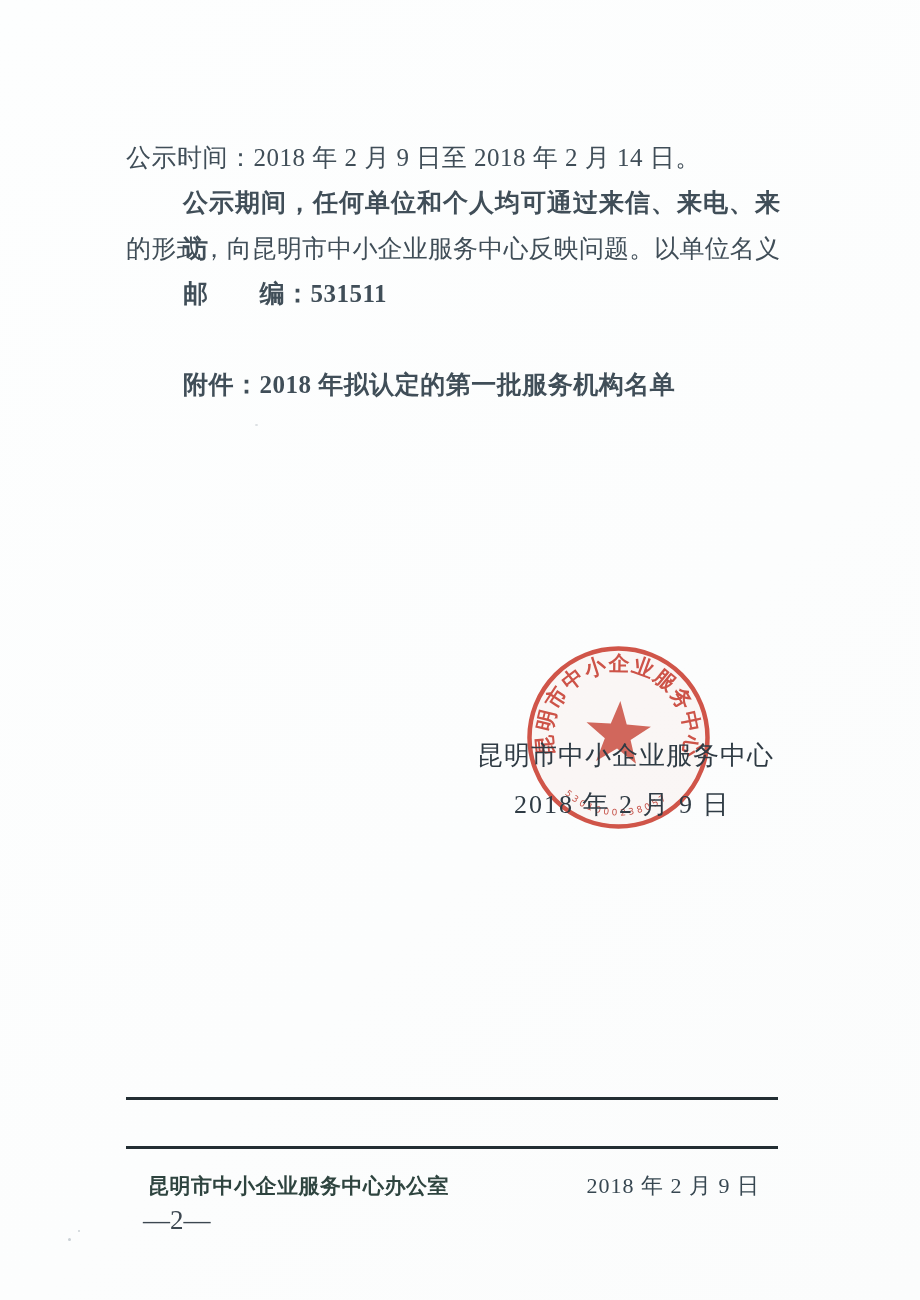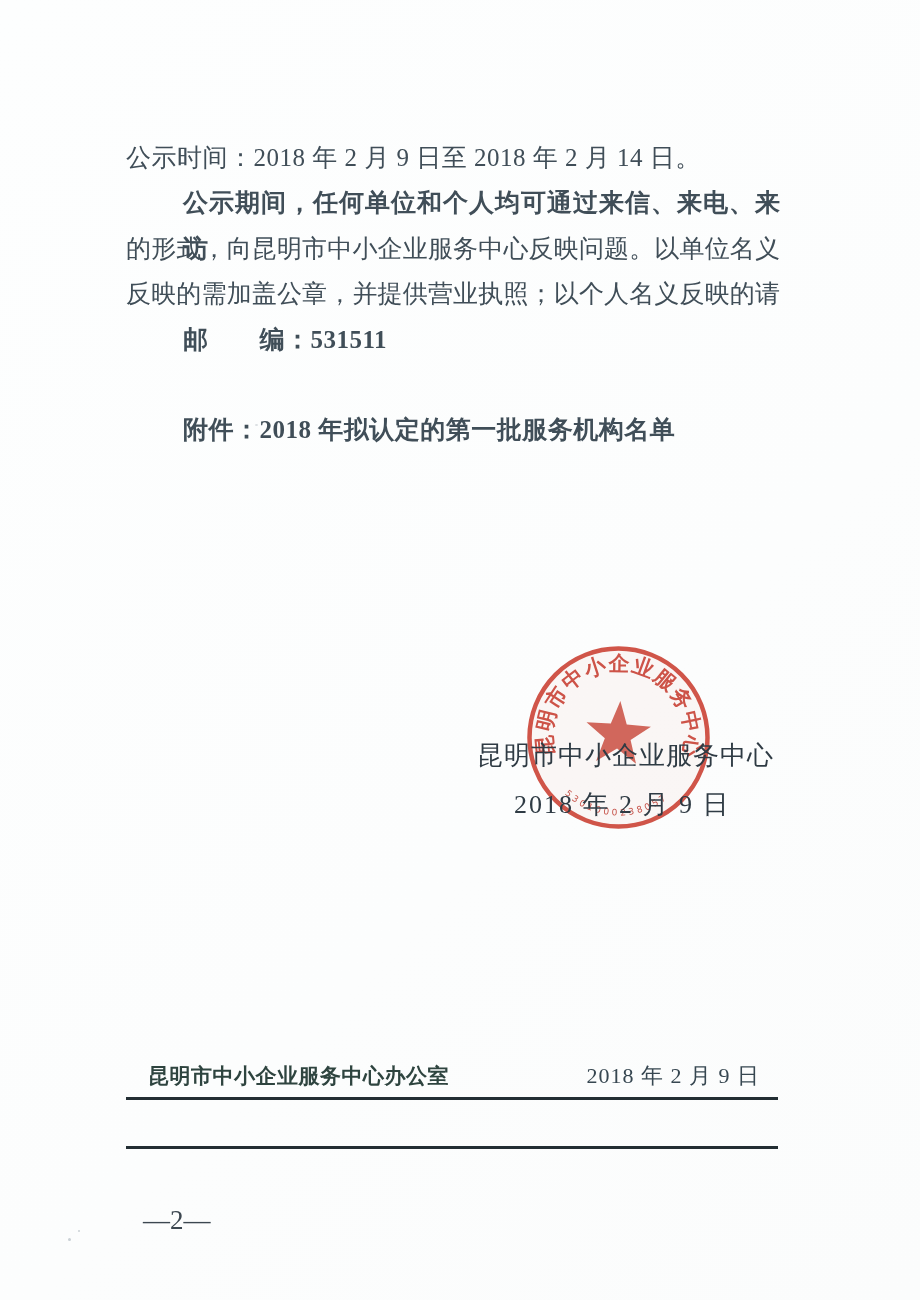--- a/index.html
+++ b/index.html
@@ -87,21 +87,21 @@
   .footer-rule {
     position: absolute;
     left: 126px;
     width: 652px; height: 3px;
     background: #232e33;
   }
   .footer-rule.top { top: 1097px; }
   .footer-rule.bottom { top: 1146px; }
   .footer-row {
     position: absolute;
-    left: 126px; top: 1062px;
+    left: 126px; top: 1172px;
     width: 652px; height: 28px;
     display: flex;
     justify-content: space-between;
     align-items: center;
     padding: 0 18px 0 22px;
   }
   .footer-office {
     font-size: 21px;
     font-weight: bold;
     letter-spacing: 0.5px;
@@ -136,21 +136,20 @@
 </style>
 </head>
 <body>
 
 <div class="page">
 
   <div class="body-text">
       <div class="line">公示时间：2018 年 2 月 9 日至 2018 年 2 月 14 日。</div>
       <div class="line indent stretch">公示期间，任何单位和个人均可通过来信、来电、来访</div>
       <div class="line stretch">的形式，向昆明市中小企业服务中心反映问题。以单位名义</div>
-      <div class="line stretch">反映的需加盖公章，并提供营业执照；以个人名义反映的请</div>
       <div class="line indent">邮　　编：531511</div>
       <div class="line blank"></div>
       <div class="line indent">附件：2018 年拟认定的第一批服务机构名单</div>
     </div>
 
   <div class="seal">
     <svg viewBox="0 0 187 187">
       <defs>
         <path id="ringPath" d="M 28.8 110.8 A 67 67 0 1 1 158.2 110.8" fill="none"></path>
         <path id="serialPath" d="M 35.5 145.7 A 78 78 0 0 0 151.5 145.7" fill="none"></path>

